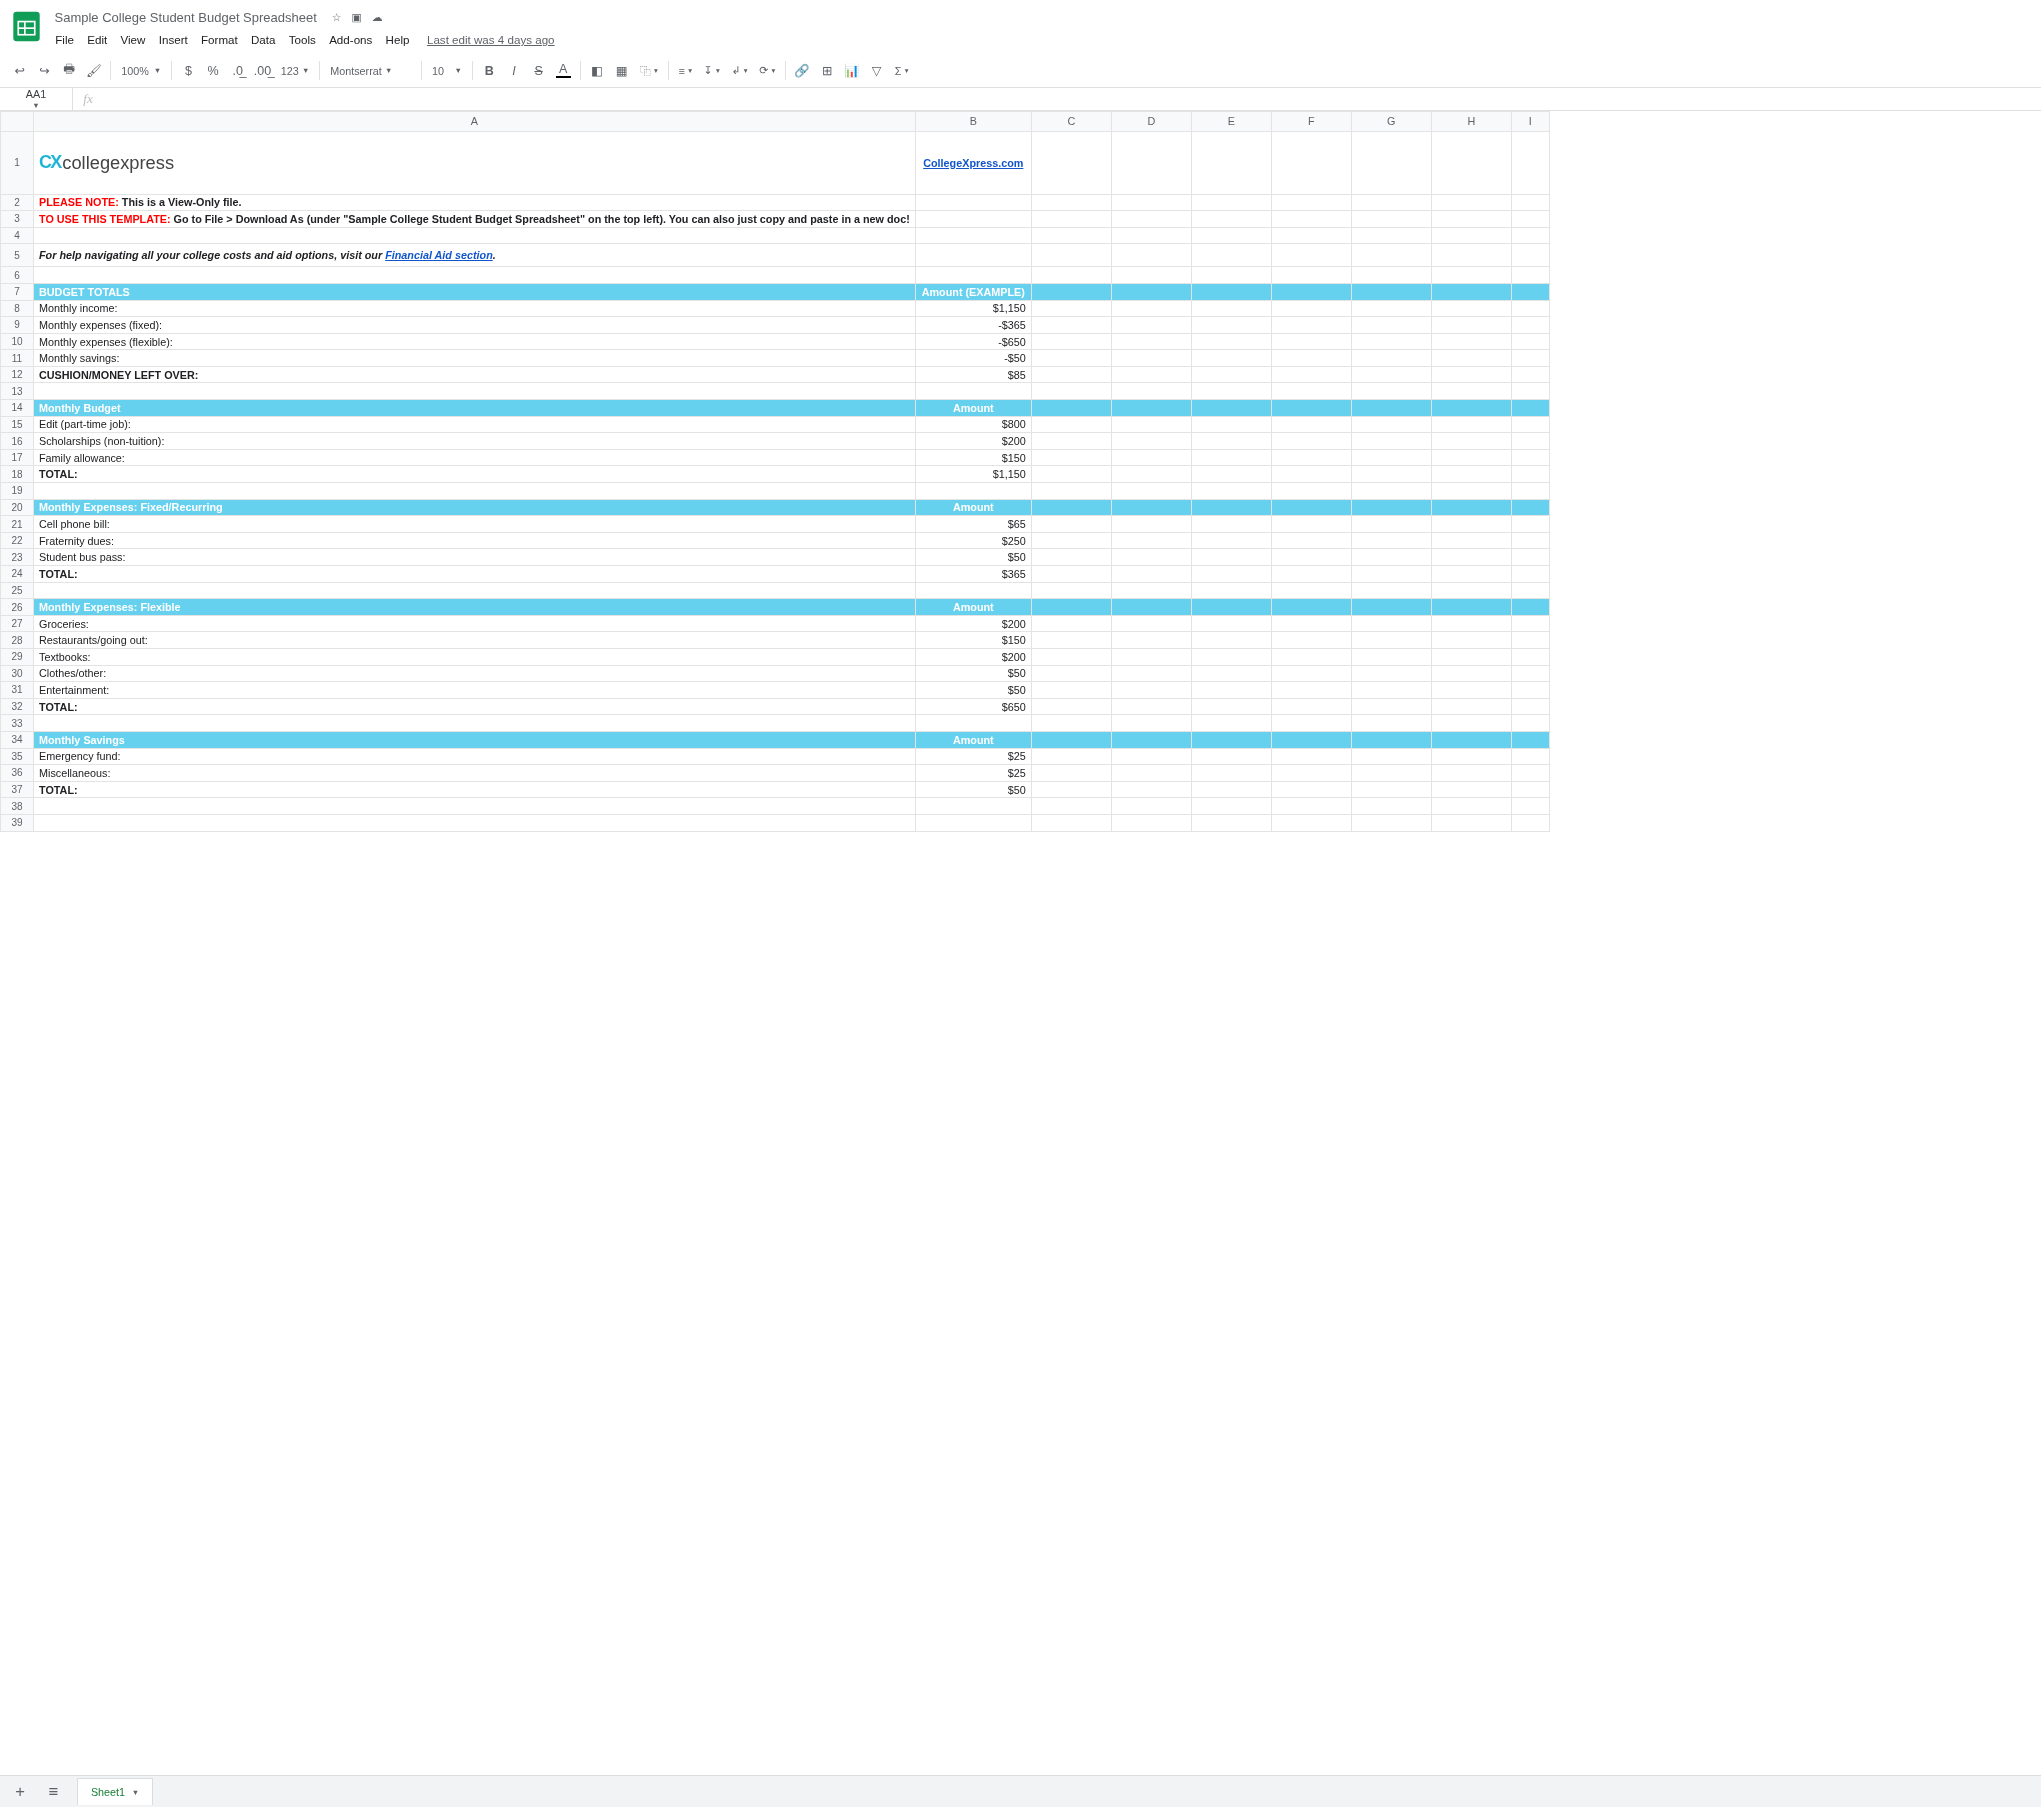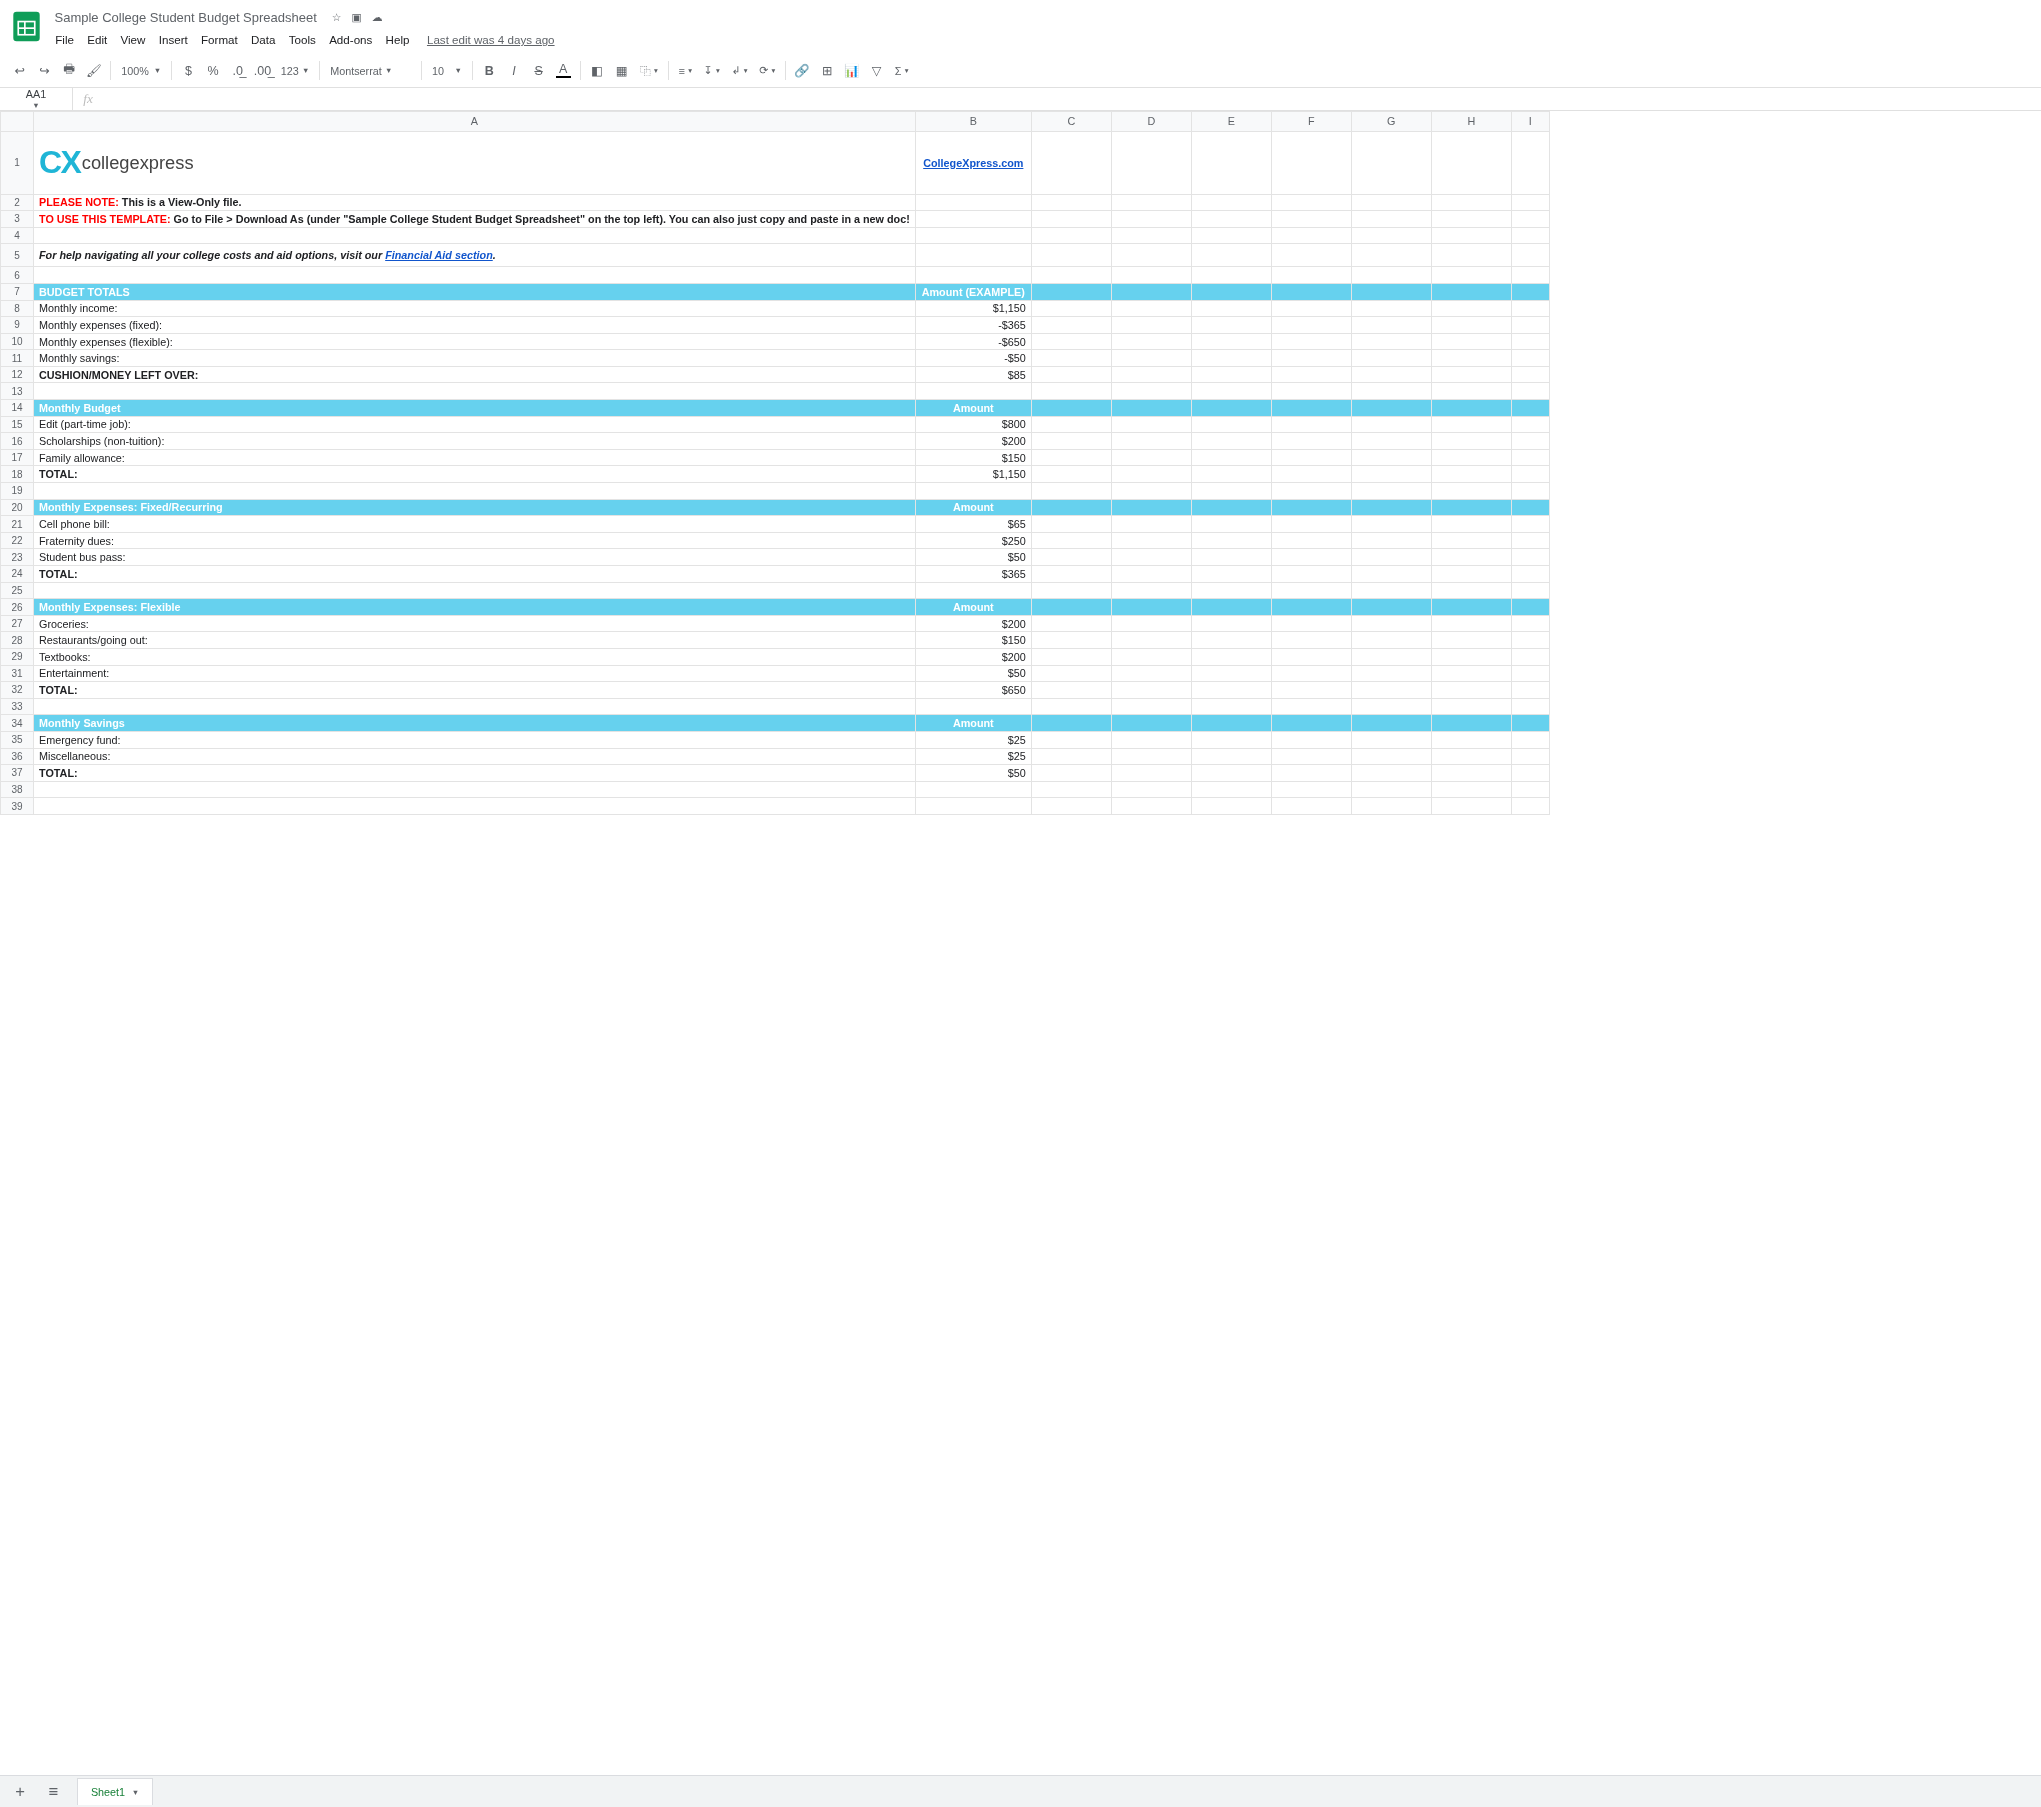--- a/index.html
+++ b/index.html
@@ -56,21 +56,21 @@
 .hdr-row td.amt{ text-align:center; }
 .amtcell{ text-align:right; }
 .bold{ font-weight:700; }
 .note-red{ color:#ff0000; font-weight:700; }
 .ital{ font-style:italic; }
 .lnk{ color:#1155cc; text-decoration:underline; font-weight:700; }
 .overflow-vis{ overflow:visible !important; }
 .overflow-vis > span{ position:relative; white-space:nowrap; }
 .logo-cell{ vertical-align:middle; }
 .cx-logo{ display:flex; align-items:center; gap:1.7px; }
-.cx-logo .cx{ font-weight:800; font-size:32px; color:#1fb5d6; letter-spacing:-1.7px; }
+.cx-logo .cx{ font-weight:800; font-size:18px; color:#1fb5d6; letter-spacing:-1.7px; }
 .cx-logo .txt{ font-size:18.3px; color:#444; font-weight:400; }
 .cxlink{ text-align:center; }
 
 
 .sheettabs{ position:fixed; bottom:0; left:0; right:0; height:32px; background:#f1f3f4; border-top:0.8px solid #dadce0; display:flex; align-items:center; padding:0 10px; gap:13.3px; }
 .sheettabs .sbtn{ color:#5f6368; cursor:pointer; font-size:16.6px; width:20px; text-align:center; }
 .sheet-tab{ background:#fff; border-top:0.8px solid #dadce0; border-left:0.8px solid #dadce0; border-right:0.8px solid #dadce0; padding:6.6px 13.3px; font-size:10.8px; color:#188038; font-weight:500; display:flex; align-items:center; gap:6.6px; cursor:pointer; }
 
 
 .hscroll{ position:absolute; bottom:0; left:33px; height:10px; width:50%; background:#ccc; border-radius:5px; opacity:.5; }
@@ -553,20 +553,32 @@
           <td class="amtcell">$200</td>
           <td></td>
           <td></td>
           <td></td>
           <td></td>
           <td></td>
           <td></td>
           <td></td>
         </tr>
         <tr class="">
+          <th>30</th>
+          <td>Clothes/other:</td>
+          <td class="amtcell">$50</td>
+          <td></td>
+          <td></td>
+          <td></td>
+          <td></td>
+          <td></td>
+          <td></td>
+          <td></td>
+        </tr>
+        <tr class="">
           <th>31</th>
           <td>Entertainment:</td>
           <td class="amtcell">$50</td>
           <td></td>
           <td></td>
           <td></td>
           <td></td>
           <td></td>
           <td></td>
           <td></td>

